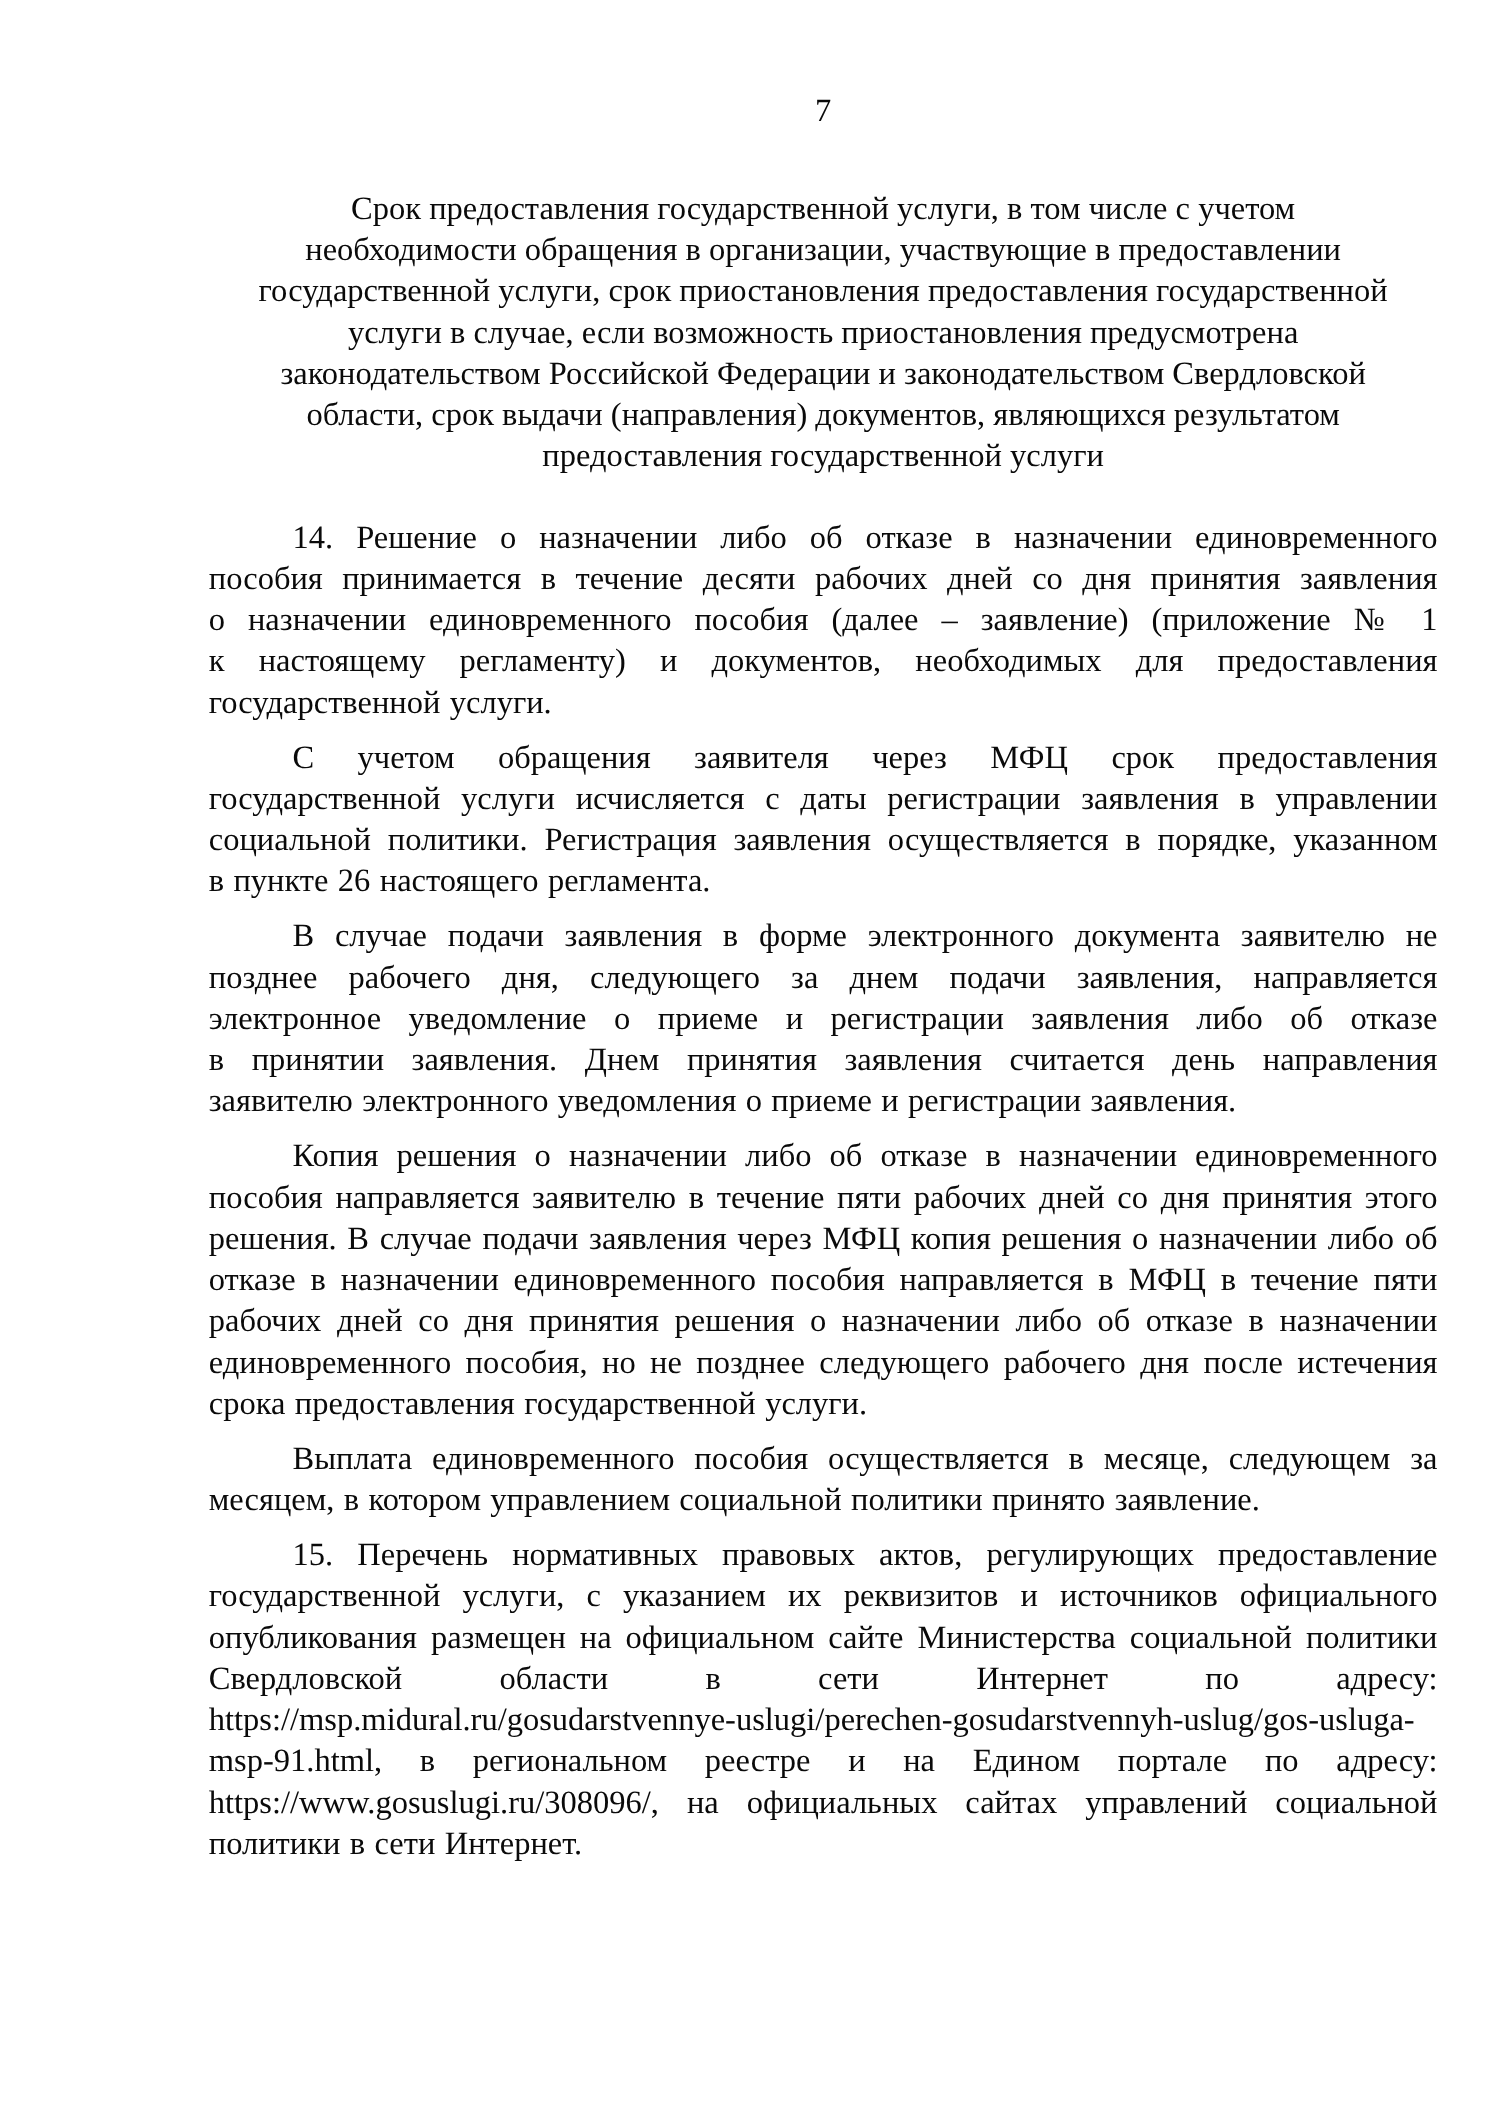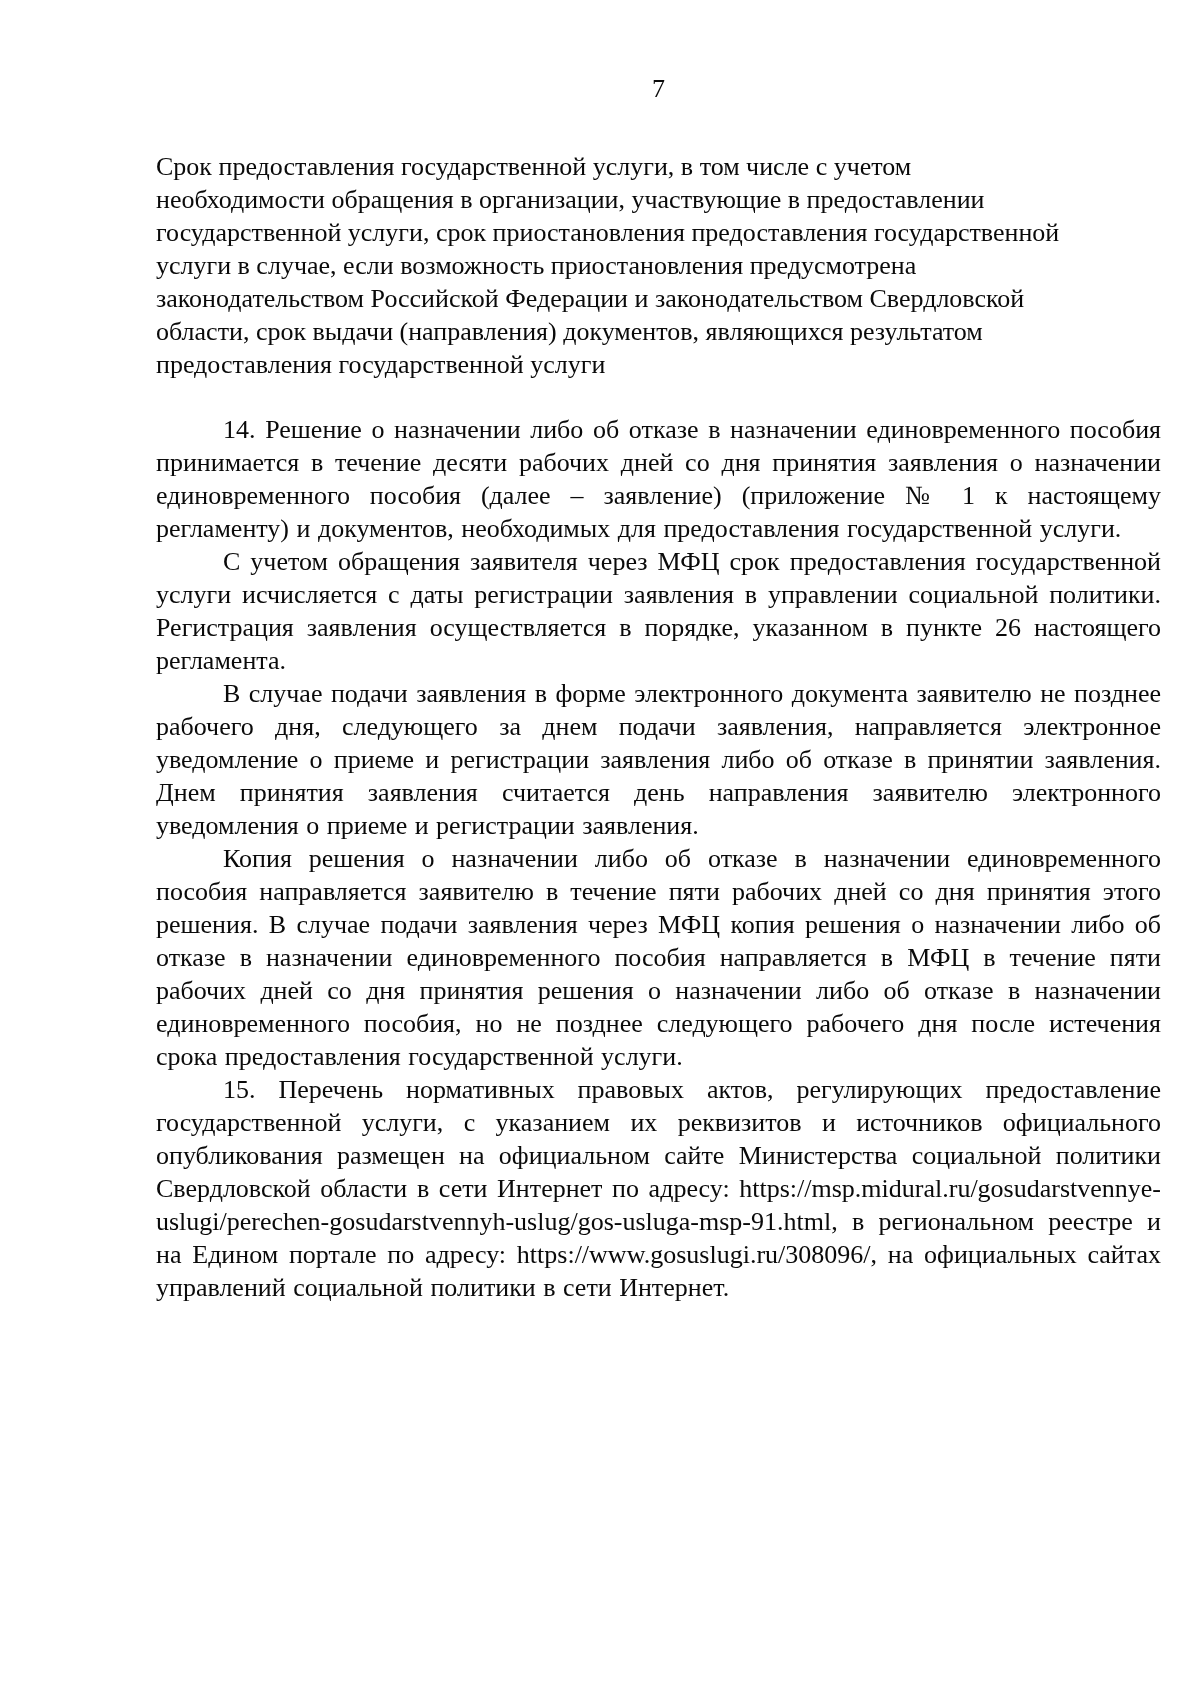--- a/index.html
+++ b/index.html
@@ -23,29 +23,29 @@
     font-size: 26px;
     line-height: 33px;
   }
   .page-number {
     text-align: center;
     margin: 0 0 45px 0;
   }
   .doc-heading {
     font-size: 26px;
     font-weight: normal;
-    text-align: left;
+    text-align: center;
     white-space: pre-line; 
     margin: 0 0 32px 0;
   }
   .section-body {
     margin: 0;
   }
   .section-body p {
-    margin: 0;
+    margin: 11px;
     text-align: justify;
     text-indent: 67px;
     word-spacing: 1px;
   }
   .legal-heading {
     margin-top: 26px;
   }
 </style>
 </head>
 <body>
@@ -61,20 +61,21 @@
 услуги в случае, если возможность приостановления предусмотрена
 законодательством Российской Федерации и законодательством Свердловской
 области, срок выдачи (направления) документов, являющихся результатом
 предоставления государственной услуги</h1>
 
     <div class="section-body">
       <p>14. Решение о&nbsp;назначении либо об отказе в&nbsp;назначении единовременного пособия принимается в&nbsp;течение десяти рабочих дней со дня принятия заявления о&nbsp;назначении единовременного пособия (далее – заявление) (приложение №&nbsp;1 к&nbsp;настоящему регламенту) и документов, необходимых для предоставления государственной услуги.</p>
       <p>С учетом обращения заявителя через МФЦ срок предоставления государственной услуги исчисляется с&nbsp;даты регистрации заявления в&nbsp;управлении социальной политики. Регистрация заявления осуществляется в&nbsp;порядке, указанном в&nbsp;пункте 26 настоящего регламента.</p>
       <p>В случае подачи заявления в&nbsp;форме электронного документа заявителю не позднее рабочего дня, следующего за днем подачи заявления, направляется электронное уведомление о&nbsp;приеме и регистрации заявления либо об отказе в&nbsp;принятии заявления. Днем принятия заявления считается день направления заявителю электронного уведомления о&nbsp;приеме и регистрации заявления.</p>
       <p>Копия решения о&nbsp;назначении либо об отказе в&nbsp;назначении единовременного пособия направляется заявителю в&nbsp;течение пяти рабочих дней со дня принятия этого решения. В случае подачи заявления через МФЦ копия решения о&nbsp;назначении либо об отказе в&nbsp;назначении единовременного пособия направляется в&nbsp;МФЦ в&nbsp;течение пяти рабочих дней со дня принятия решения о&nbsp;назначении либо об отказе в&nbsp;назначении единовременного пособия, но не позднее следующего рабочего дня после истечения срока предоставления государственной услуги.</p>
+      <p>Выплата единовременного пособия осуществляется в&nbsp;месяце, следующем за месяцем, в&nbsp;котором управлением социальной политики принято заявление.</p>
     </div>
 
 
     <div class="section-body">
       <p>15. Перечень нормативных правовых актов, регулирующих предоставление государственной услуги, с&nbsp;указанием их реквизитов и источников официального опубликования размещен на официальном сайте Министерства социальной политики Свердловской области в&nbsp;сети Интернет по адресу: https://msp.midural.ru/gosudarstvennye-uslugi/perechen-gosudarstvennyh-uslug/gos-usluga-msp-91.html, в&nbsp;региональном реестре и на Едином портале по адресу: https://www.gosuslugi.ru/308096/, на официальных сайтах управлений социальной политики в&nbsp;сети Интернет.</p>
     </div>
 
   </div>
 </div>
 

